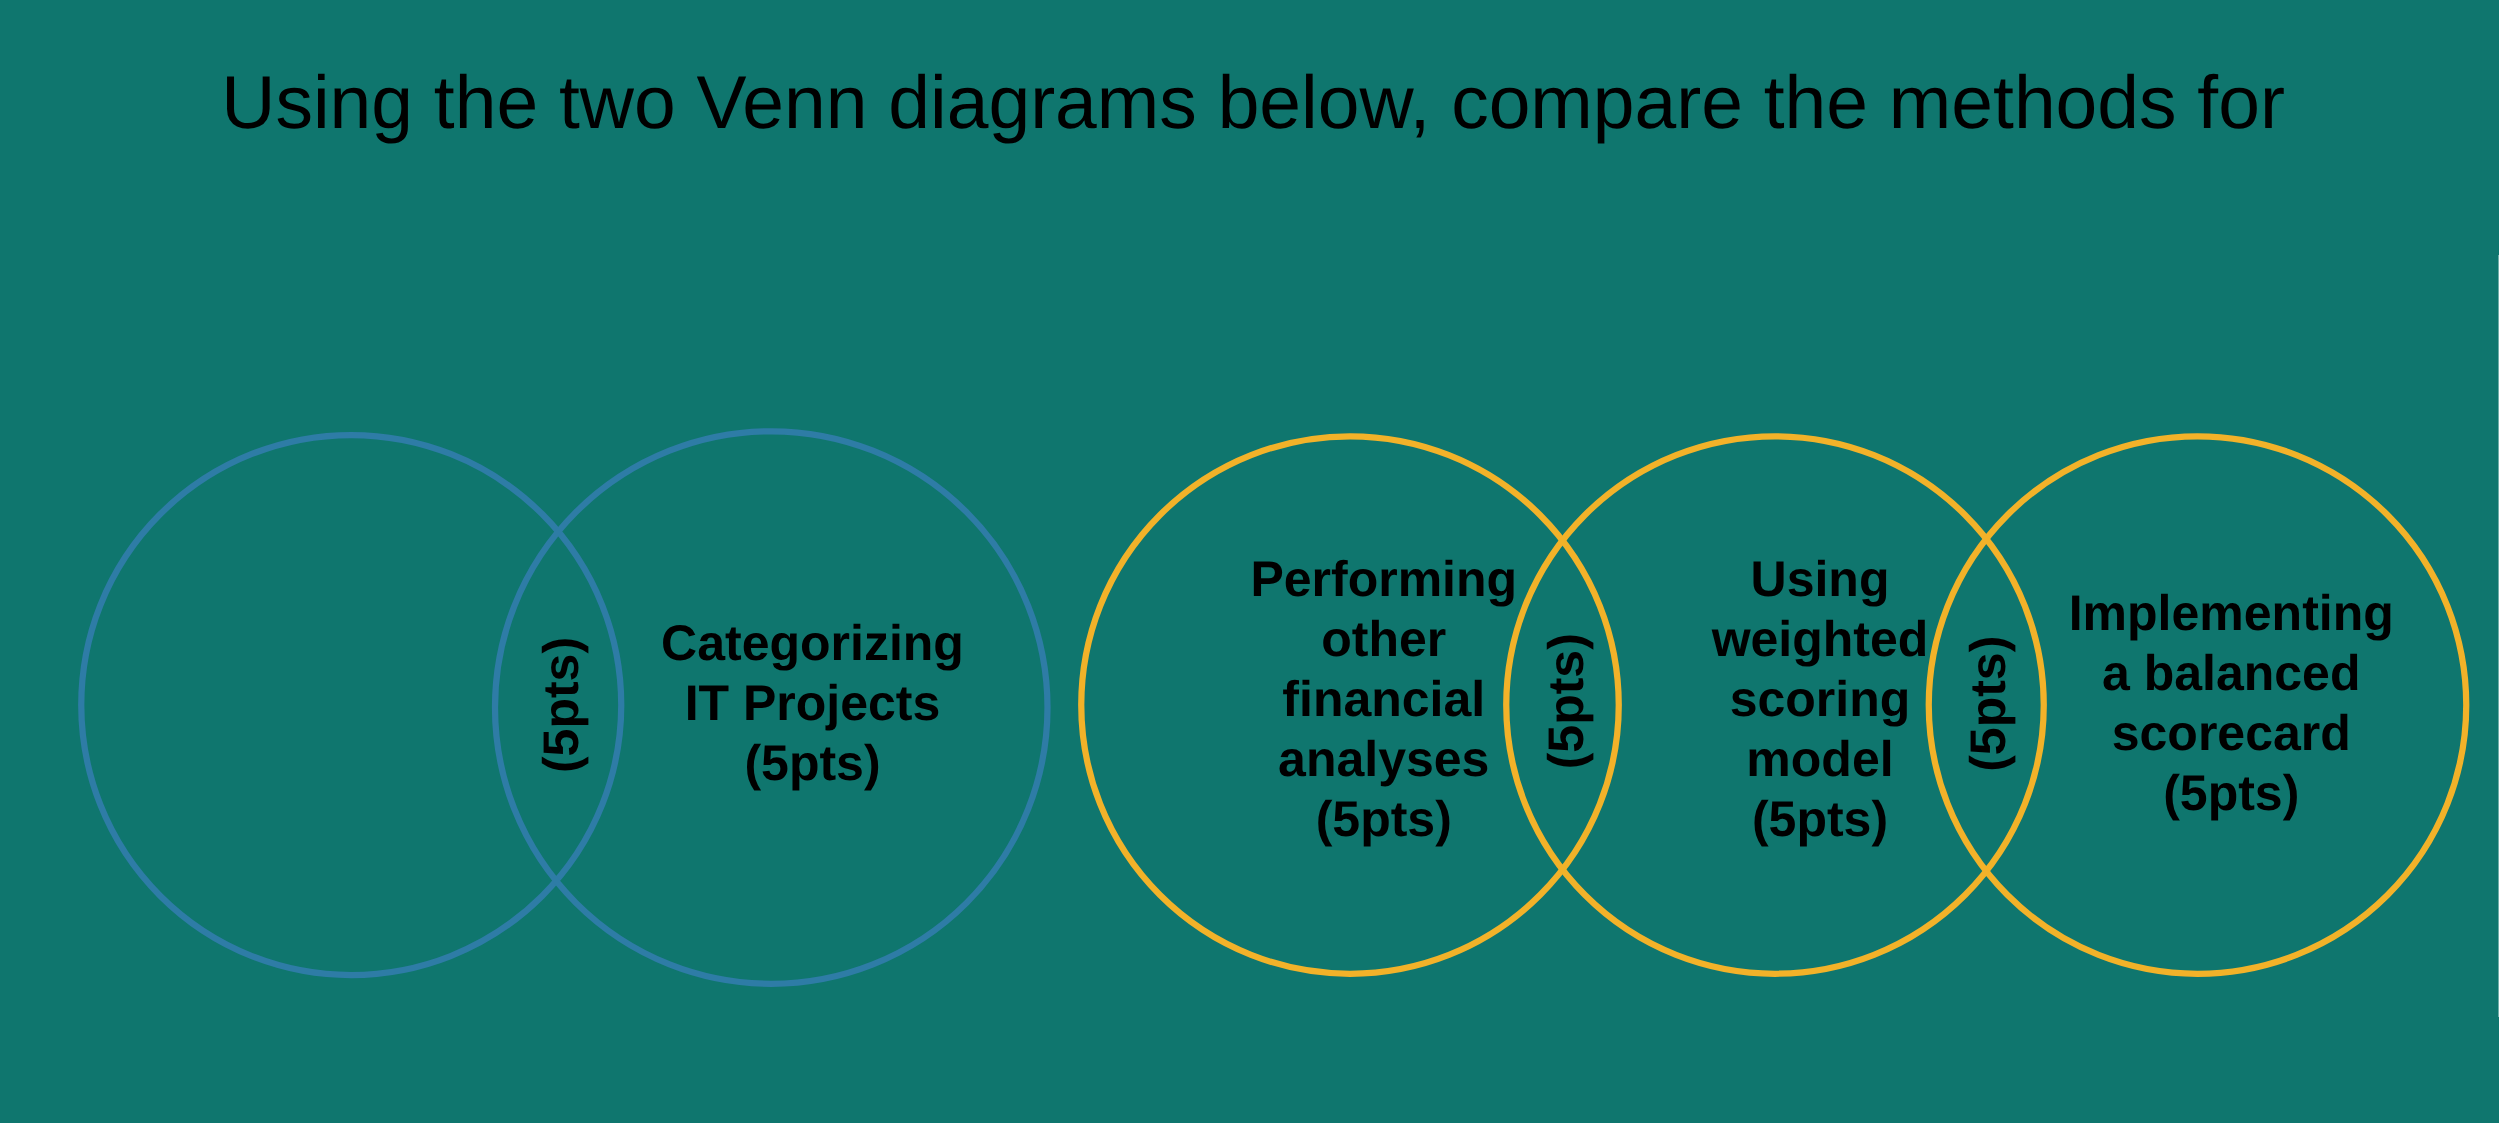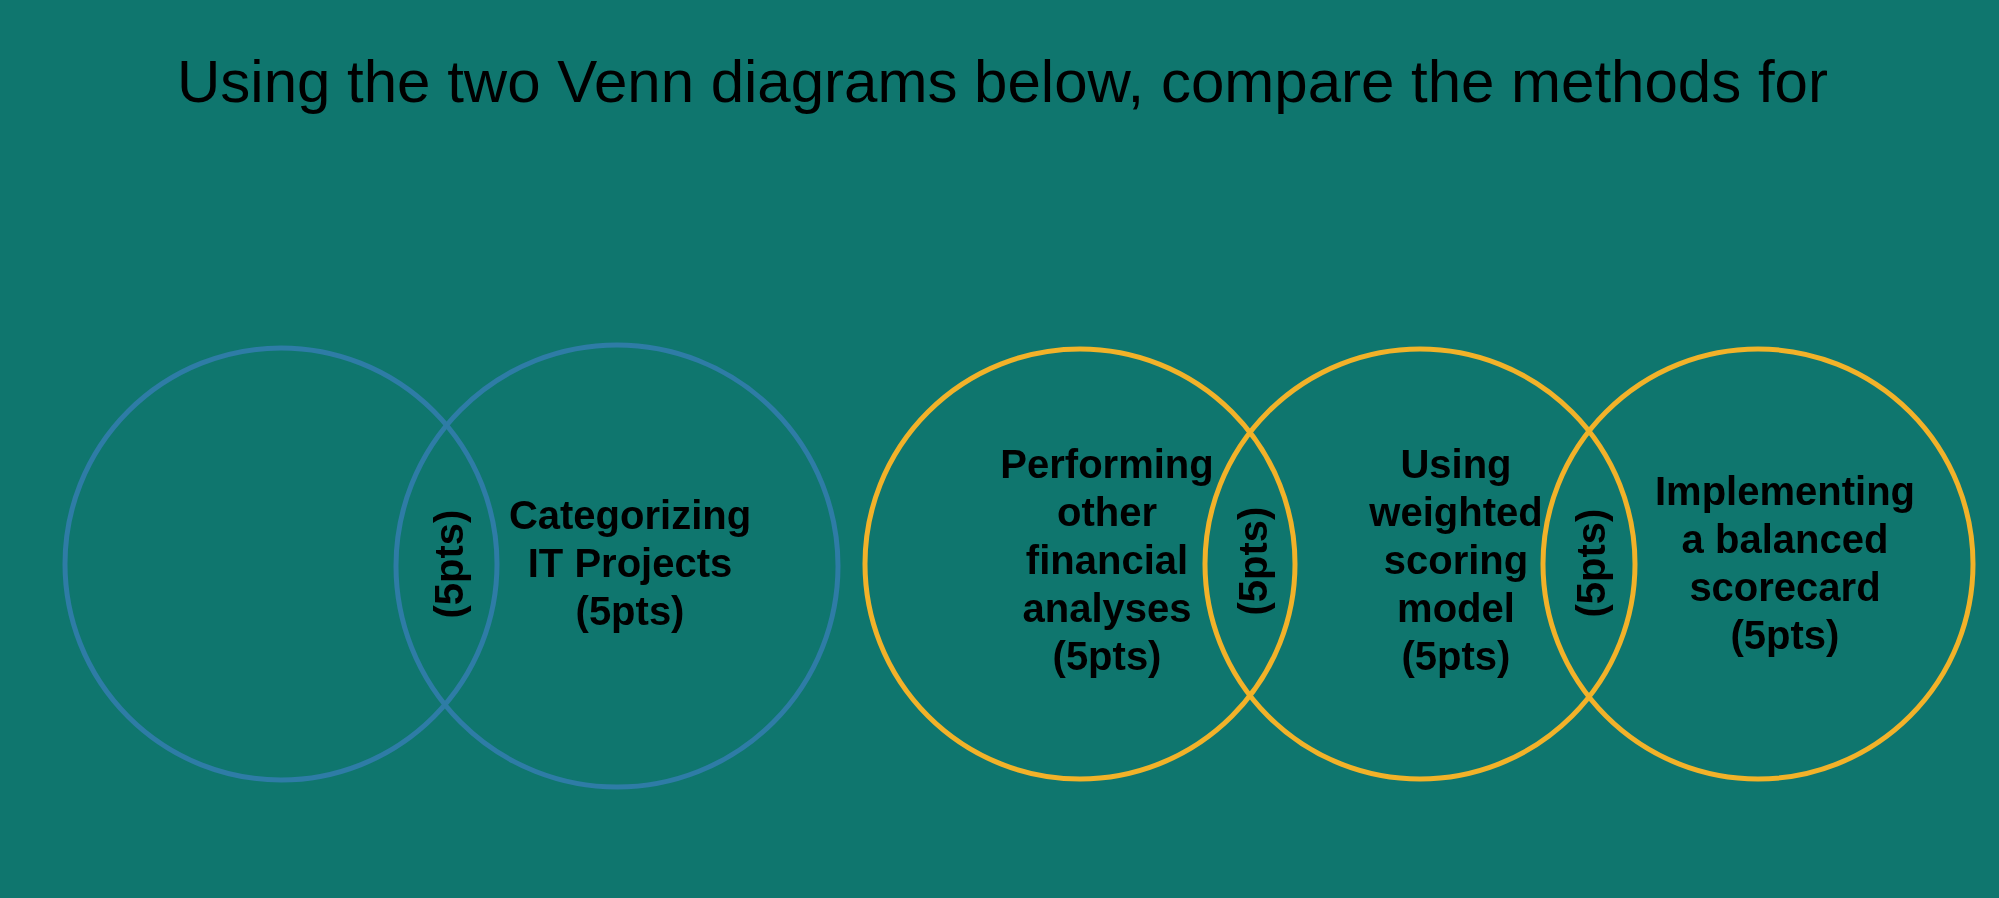--- a/index.html
+++ b/index.html
@@ -68,21 +68,21 @@
     <circle cx="281" cy="564" r="216" stroke="#2E7CA6"></circle>
     <circle cx="617" cy="566" r="221" stroke="#2E7CA6"></circle>
     <circle cx="1080" cy="564" r="215" stroke="#F2B229"></circle>
     <circle cx="1420" cy="564" r="215" stroke="#F2B229"></circle>
     <circle cx="1758" cy="564" r="215" stroke="#F2B229"></circle>
   </svg>
 
 
   <div class="olabel" style="left:449px; top:564px;">(5pts)</div>
 
-  <div class="clabel" style="left:630px; top:563px;">Categorizing
+  <div class="clabel" style="left:650px; top:563px;">Categorizing
 IT Projects
 (5pts)</div>
 
   <div class="clabel" style="left:1107px; top:560px;">Performing
 other
 financial
 analyses
 (5pts)</div>
 
   <div class="olabel" style="left:1253px; top:561px;">(5pts)</div>

